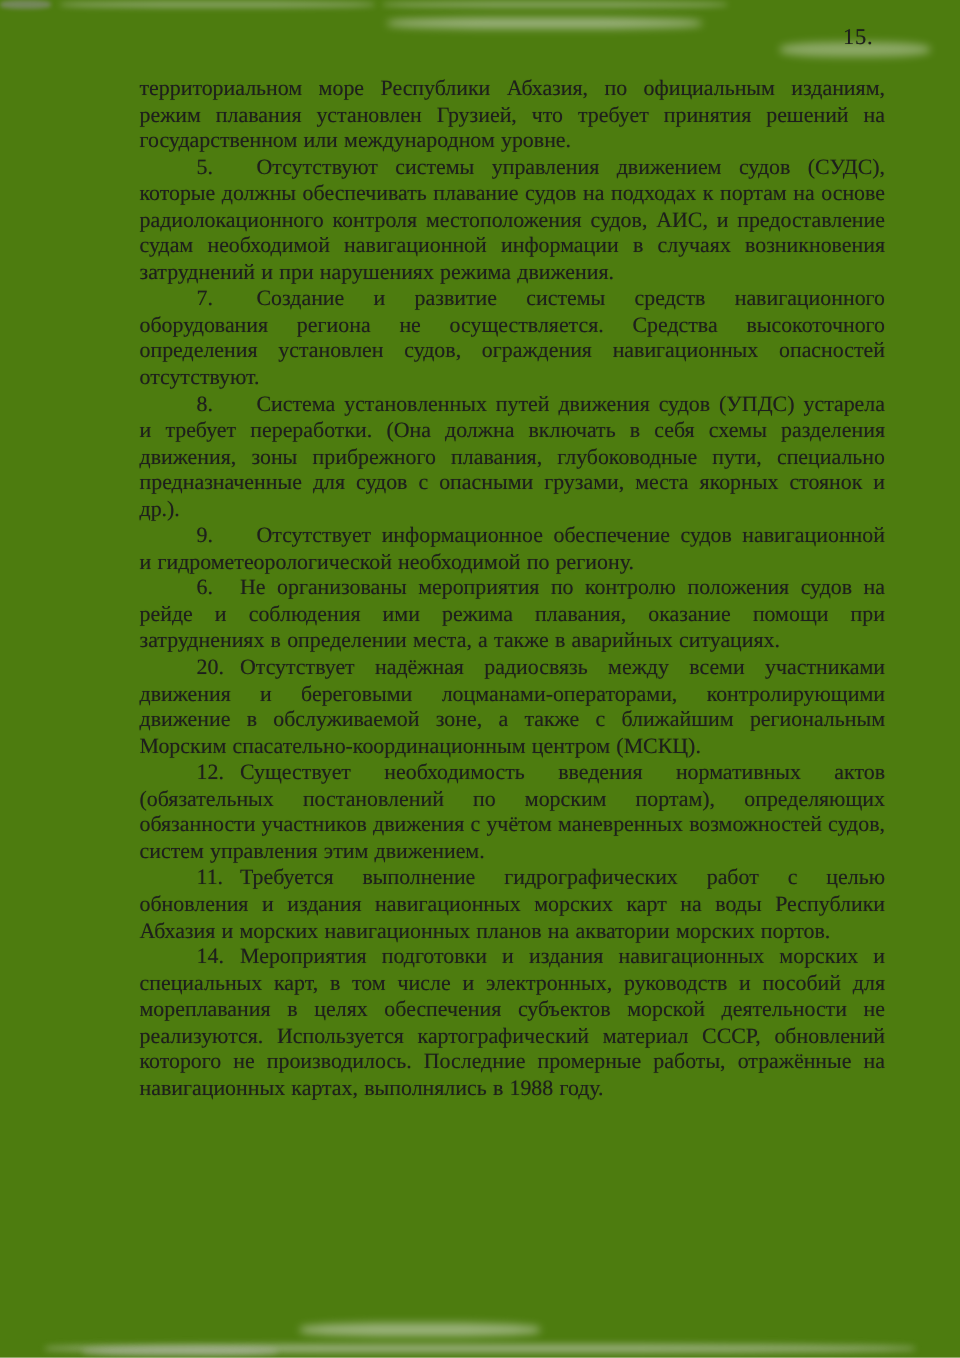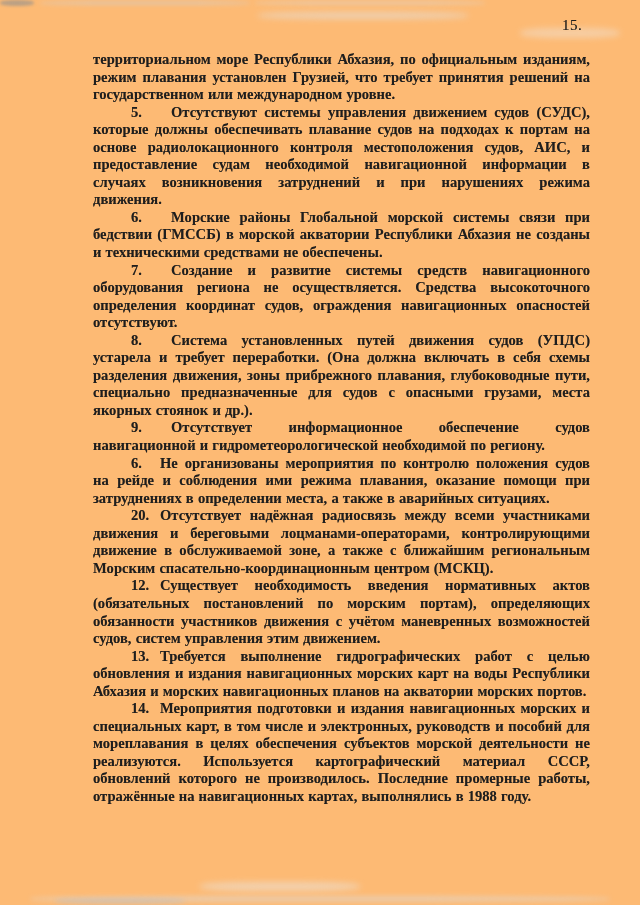--- a/index.html
+++ b/index.html
@@ -12,21 +12,21 @@
     position: relative;
     background: #fdfdfd;
     overflow: hidden;
     font-family: "Liberation Serif", "DejaVu Serif", serif;
     color: #1e1e1e;
   }
   
   .page {
     position: absolute;
     inset: 0;
-    background: #fdba74;
+    background: #4d7c0f;
   }
   .page-number {
     position: absolute;
     top: 17px;
     left: 562px;
     width: 34px;
     font-size: 15px;
     letter-spacing: 0.5px;
     text-align: left;
     text-shadow: 0 0 0.6px rgba(0,0,0,0.4);
@@ -38,21 +38,20 @@
     width: 497px;
     font-size: 14.6px;
     line-height: 17.55px;
     text-align: justify;
     text-shadow: 0 0 0.6px rgba(0,0,0,0.35);
     word-spacing: 0.5px;
   }
   .text-block p {
     margin: 0;
     padding: 0;
-    font-weight: bold;
   }
   .text-block p.numbered {
     text-indent: 38px;
   }
   .text-block p .num {
     display: inline-block;
     text-indent: 0;
   }
   .text-block p .num.w1 { width: 40px; }   
   .text-block p .num.w2 { width: 29px; }   
@@ -84,24 +83,23 @@
   <div class="artifact a-right-smudge"></div>
   <div class="artifact a-bottom-blob"></div>
   <div class="artifact a-bottom-band"></div>
   <div class="artifact a-bottom-dark"></div>
 
   <div class="page-number">15.</div>
 
   <div class="text-block" id="document-text">
       <p class="continuation">территориальном море Республики Абхазия, по официальным изданиям, режим плавания установлен Грузией, что требует принятия решений на государственном или международном уровне.</p>
       <p class="numbered"><span class="num w1">5.</span><span>Отсутствуют системы управления движением судов (СУДС), которые должны обеспечивать плавание судов на подходах к портам на основе радиолокационного контроля местоположения судов, АИС, и предоставление судам необходимой навигационной информации в случаях возникновения затруднений и при нарушениях режима движения.</span></p>
-      <p class="numbered"><span class="num w1">6.</span><span>Морские районы Глобальной морской системы связи при бедствии (ГМССБ) в морской акватории Республики Абхазия не созданы и техническими средствами не обеспечены.</span></p>
-      <p class="numbered"><span class="num w1">7.</span><span>Создание и развитие системы средств навигационного оборудования региона не осуществляется. Средства высокоточного определения координат судов, ограждения навигационных опасностей отсутствуют.</span></p>
+      <p class="numbered"><span class="num w1">7.</span><span>Создание и развитие системы средств навигационного оборудования региона не осуществляется. Средства высокоточного определения установлен судов, ограждения навигационных опасностей отсутствуют.</span></p>
       <p class="numbered"><span class="num w1">8.</span><span>Система установленных путей движения судов (УПДС) устарела и требует переработки. (Она должна включать в себя схемы разделения движения, зоны прибрежного плавания, глубоководные пути, специально предназначенные для судов с опасными грузами, места якорных стоянок и др.).</span></p>
       <p class="numbered"><span class="num w1">9.</span><span>Отсутствует информационное обеспечение судов навигационной и гидрометеорологической необходимой по региону.</span></p>
       <p class="numbered"><span class="num w2">6.</span><span>Не организованы мероприятия по контролю положения судов на рейде и соблюдения ими режима плавания, оказание помощи при затруднениях в определении места, а также в аварийных ситуациях.</span></p>
       <p class="numbered"><span class="num w2">20.</span><span>Отсутствует надёжная радиосвязь между всеми участниками движения и береговыми лоцманами-операторами, контролирующими движение в обслуживаемой зоне, а также с ближайшим региональным Морским спасательно-координационным центром (МСКЦ).</span></p>
       <p class="numbered"><span class="num w2">12.</span><span>Существует необходимость введения нормативных актов (обязательных постановлений по морским портам), определяющих обязанности участников движения с учётом маневренных возможностей судов, систем управления этим движением.</span></p>
-      <p class="numbered"><span class="num w2">13.</span><span>Требуется выполнение гидрографических работ с целью обновления и издания навигационных морских карт на воды Республики Абхазия и морских навигационных планов на акватории морских портов.</span></p>
+      <p class="numbered"><span class="num w2">11.</span><span>Требуется выполнение гидрографических работ с целью обновления и издания навигационных морских карт на воды Республики Абхазия и морских навигационных планов на акватории морских портов.</span></p>
       <p class="numbered"><span class="num w2">14.</span><span>Мероприятия подготовки и издания навигационных морских и специальных карт, в том числе и электронных, руководств и пособий для мореплавания в целях обеспечения субъектов морской деятельности не реализуются. Используется картографический материал СССР, обновлений которого не производилось. Последние промерные работы, отражённые на навигационных картах, выполнялись в 1988 году.</span></p>
     </div>
 
 </div>
 
 </body></html>

